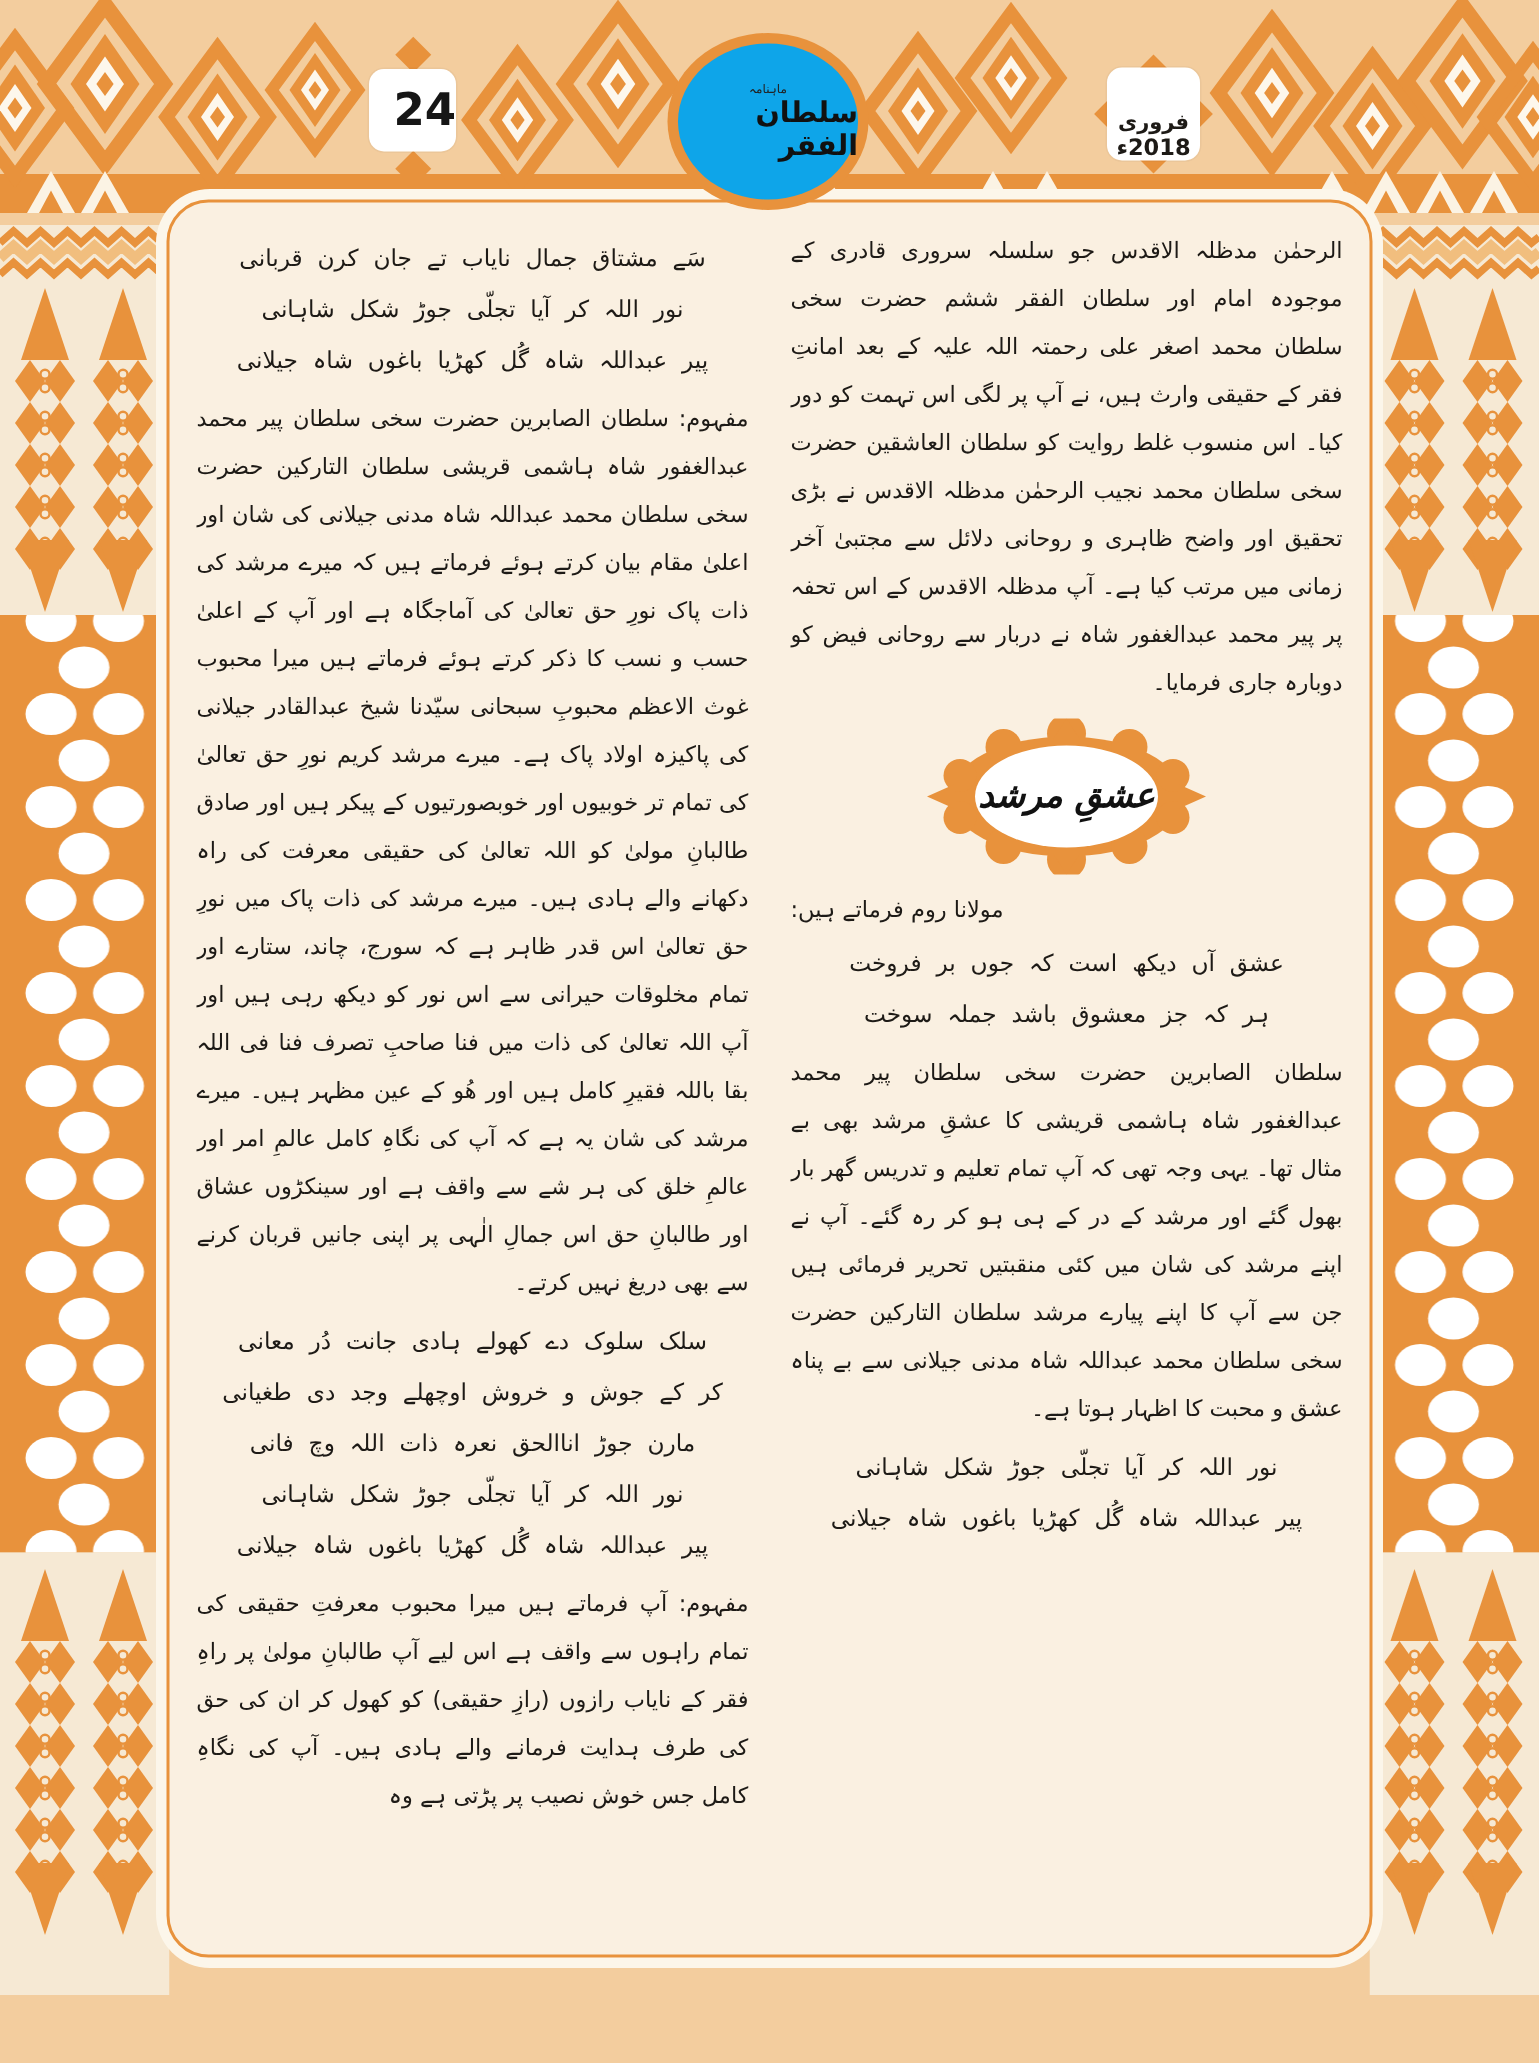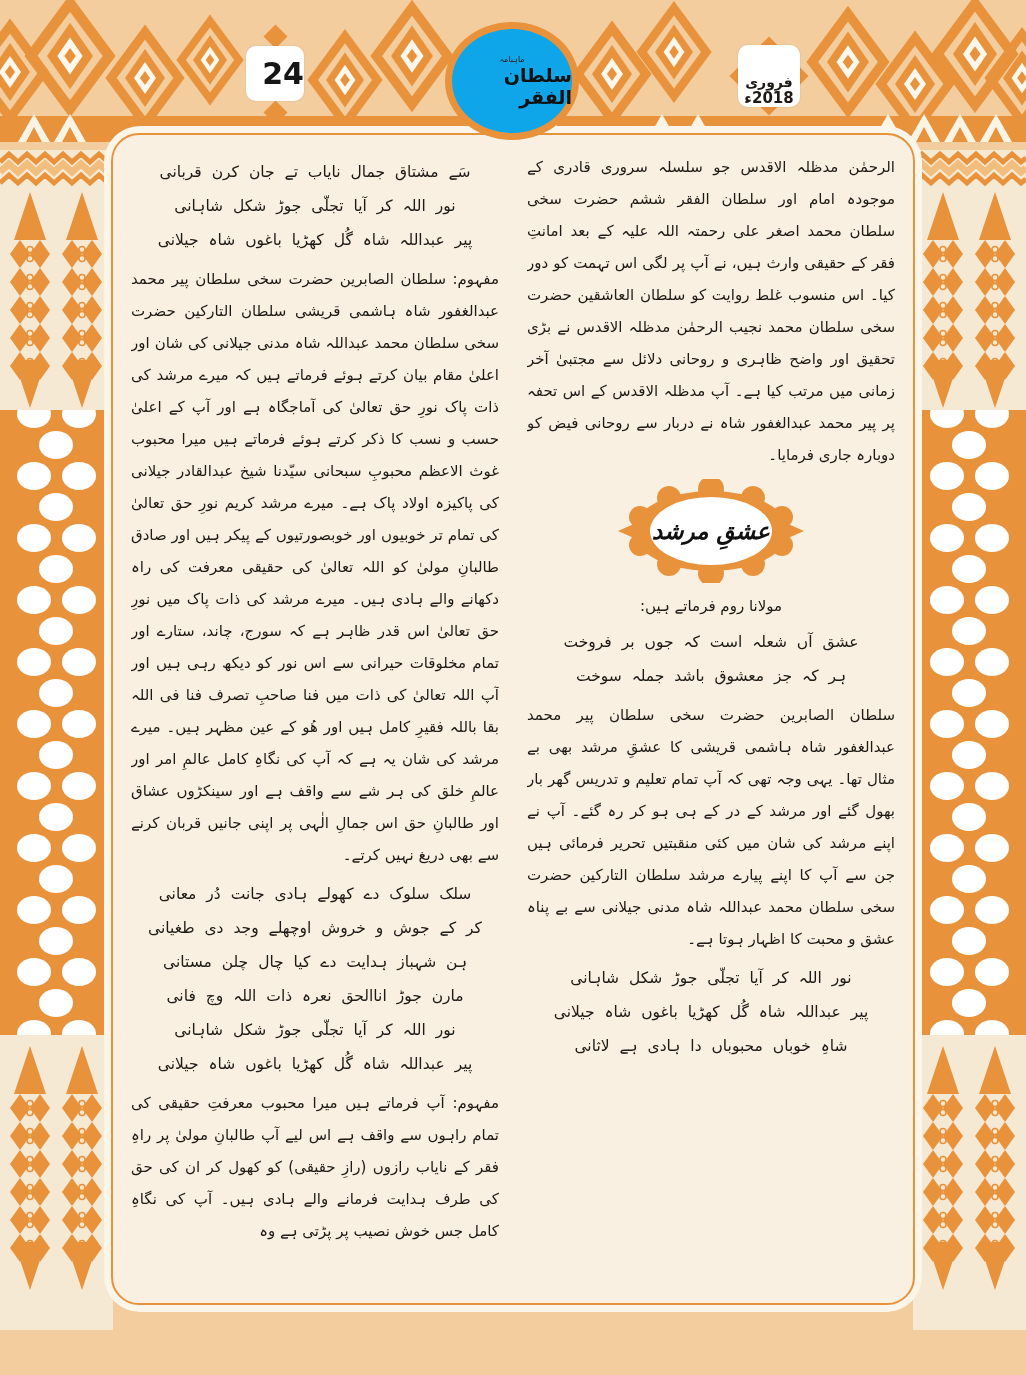--- a/index.html
+++ b/index.html
@@ -34,21 +34,21 @@
     left:104px;top:126px;width:818px;height:1186px;background:#FCF6EA;border-radius:36px;z-index:2;
   }
   #content-box{
     position:absolute;left:7px;top:7px;right:7px;bottom:7px;
     background:#FAF0E1;border:2.5px solid #E8923C;border-radius:28px;
     padding:16px 18px 8px 18px;direction:rtl;overflow:hidden;
   }
   .cols{display:flex;gap:28px;height:100%;}
   .col{flex:1;overflow:hidden;}
   .para{font-size:15px;line-height:32px;text-align:justify;margin:0 0 6px 0;}
-  .intro{font-size:15px;line-height:30px;text-align:center;margin:2px 0;}
+  .intro{font-size:15px;line-height:30px;text-align:left;margin:2px 0;}
   .verse{font-size:15.5px;line-height:34px;text-align:center;word-spacing:5px;font-weight:500;}
   .verse-block{margin:4px 0 6px 0;}
   
   #medallion{position:relative;width:190px;height:104px;margin:8px auto 8px auto;}
   #medallion svg{position:absolute;left:0;top:0;}
   #medallion .label{
     position:absolute;left:0;top:0;width:100%;height:100%;
     display:flex;align-items:center;justify-content:center;
     font-size:23px;font-weight:bold;color:#111;font-style:italic;
   }
@@ -244,43 +244,41 @@
               <polygon points="2,52 20,44 20,60"></polygon>
               <polygon points="188,52 170,44 170,60"></polygon>
             </g>
             <ellipse cx="95" cy="52" rx="61" ry="34" fill="#FFFFFF"></ellipse>
           </svg>
           <div class="label">عشقِ مرشد</div>
         </div>
 
         <p class="intro">مولانا روم فرماتے ہیں:</p>
         <div class="verse-block">
-          <div class="verse">عشق آں شعلہ است کہ جوں بر فروخت</div>
+          <div class="verse">عشق آں دیکھ است کہ جوں بر فروخت</div>
           <div class="verse">ہر کہ جز معشوق باشد جملہ سوخت</div>
         </div>
         <p class="para">سلطان الصابرین حضرت سخی سلطان پیر محمد عبدالغفور شاہ ہاشمی قریشی کا عشقِ مرشد بھی بے مثال تھا۔ یہی وجہ تھی کہ آپ تمام تعلیم و تدریس گھر بار بھول گئے اور مرشد کے در کے ہی ہو کر رہ گئے۔ آپ نے اپنے مرشد کی شان میں کئی منقبتیں تحریر فرمائی ہیں جن سے آپ کا اپنے پیارے مرشد سلطان التارکین حضرت سخی سلطان محمد عبداللہ شاہ مدنی جیلانی سے بے پناہ عشق و محبت کا اظہار ہوتا ہے۔</p>
         <div class="verse-block">
           <div class="verse">نور اللہ کر آیا تجلّی جوڑ شکل شاہانی</div>
           <div class="verse">پیر عبداللہ شاہ گُل کھڑیا باغوں شاہ جیلانی</div>
-          <div class="verse">شاہِ خوباں محبوباں دا ہادی ہے لاثانی</div>
 
         </div>
       </div>
 
       <div class="col">
         <div class="verse-block">
           <div class="verse">سَے مشتاق جمال نایاب تے جان کرن قربانی</div>
           <div class="verse">نور اللہ کر آیا تجلّی جوڑ شکل شاہانی</div>
           <div class="verse">پیر عبداللہ شاہ گُل کھڑیا باغوں شاہ جیلانی</div>
         </div>
         <p class="para">مفہوم: سلطان الصابرین حضرت سخی سلطان پیر محمد عبدالغفور شاہ ہاشمی قریشی سلطان التارکین حضرت سخی سلطان محمد عبداللہ شاہ مدنی جیلانی کی شان اور اعلیٰ مقام بیان کرتے ہوئے فرماتے ہیں کہ میرے مرشد کی ذات پاک نورِ حق تعالیٰ کی آماجگاہ ہے اور آپ کے اعلیٰ حسب و نسب کا ذکر کرتے ہوئے فرماتے ہیں میرا محبوب غوث الاعظم محبوبِ سبحانی سیّدنا شیخ عبدالقادر جیلانی کی پاکیزہ اولاد پاک ہے۔ میرے مرشد کریم نورِ حق تعالیٰ کی تمام تر خوبیوں اور خوبصورتیوں کے پیکر ہیں اور صادق طالبانِ مولیٰ کو اللہ تعالیٰ کی حقیقی معرفت کی راہ دکھانے والے ہادی ہیں۔ میرے مرشد کی ذات پاک میں نورِ حق تعالیٰ اس قدر ظاہر ہے کہ سورج، چاند، ستارے اور تمام مخلوقات حیرانی سے اس نور کو دیکھ رہی ہیں اور آپ اللہ تعالیٰ کی ذات میں فنا صاحبِ تصرف فنا فی اللہ بقا باللہ فقیرِ کامل ہیں اور ھُو کے عین مظہر ہیں۔ میرے مرشد کی شان یہ ہے کہ آپ کی نگاہِ کامل عالمِ امر اور عالمِ خلق کی ہر شے سے واقف ہے اور سینکڑوں عشاق اور طالبانِ حق اس جمالِ الٰہی پر اپنی جانیں قربان کرنے سے بھی دریغ نہیں کرتے۔</p>
         <div class="verse-block">
           <div class="verse">سلک سلوک دے کھولے ہادی جانت دُر معانی</div>
           <div class="verse">کر کے جوش و خروش اوچھلے وجد دی طغیانی</div>
-          <div class="verse">ہن شہباز ہدایت دے کیا چال چلن مستانی</div>
           <div class="verse">مارن جوڑ اناالحق نعرہ ذات اللہ وچ فانی</div>
           <div class="verse">نور اللہ کر آیا تجلّی جوڑ شکل شاہانی</div>
           <div class="verse">پیر عبداللہ شاہ گُل کھڑیا باغوں شاہ جیلانی</div>
         </div>
         <p class="para">مفہوم: آپ فرماتے ہیں میرا محبوب معرفتِ حقیقی کی تمام راہوں سے واقف ہے اس لیے آپ طالبانِ مولیٰ پر راہِ فقر کے نایاب رازوں (رازِ حقیقی) کو کھول کر ان کی حق کی طرف ہدایت فرمانے والے ہادی ہیں۔ آپ کی نگاہِ کامل جس خوش نصیب پر پڑتی ہے وہ</p>
       </div>
 
     </div>
   </div>
 </div>

